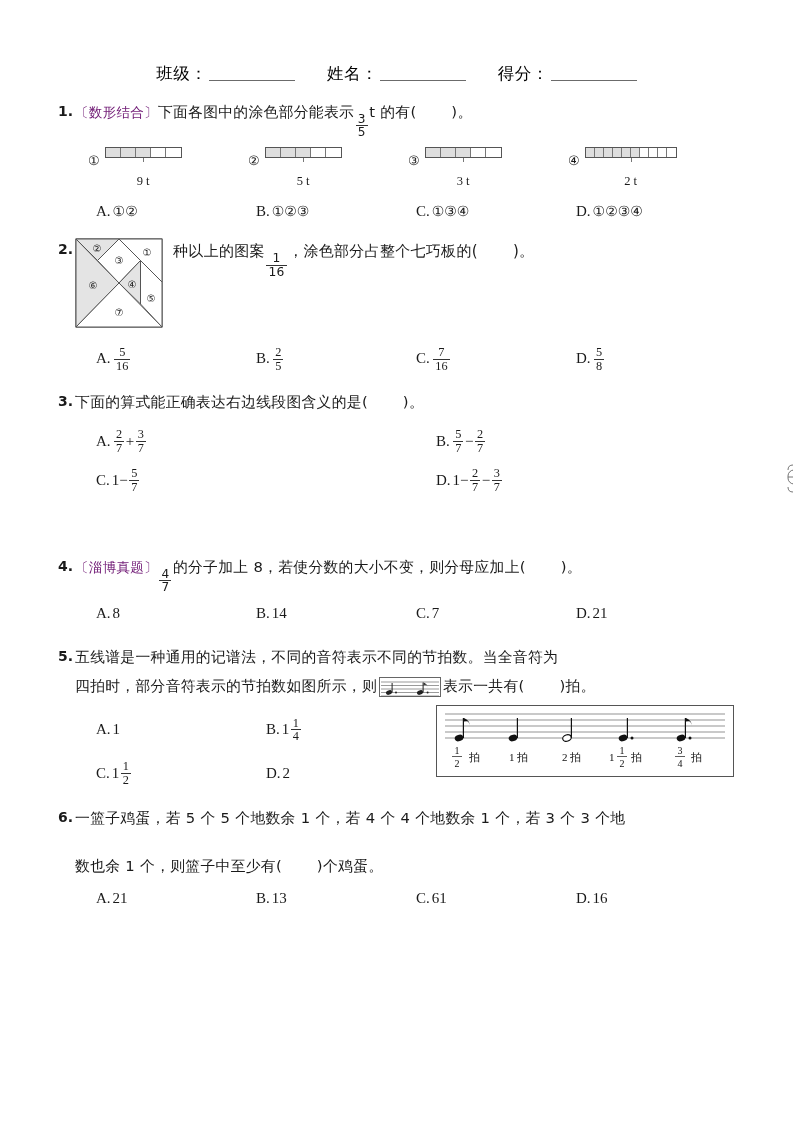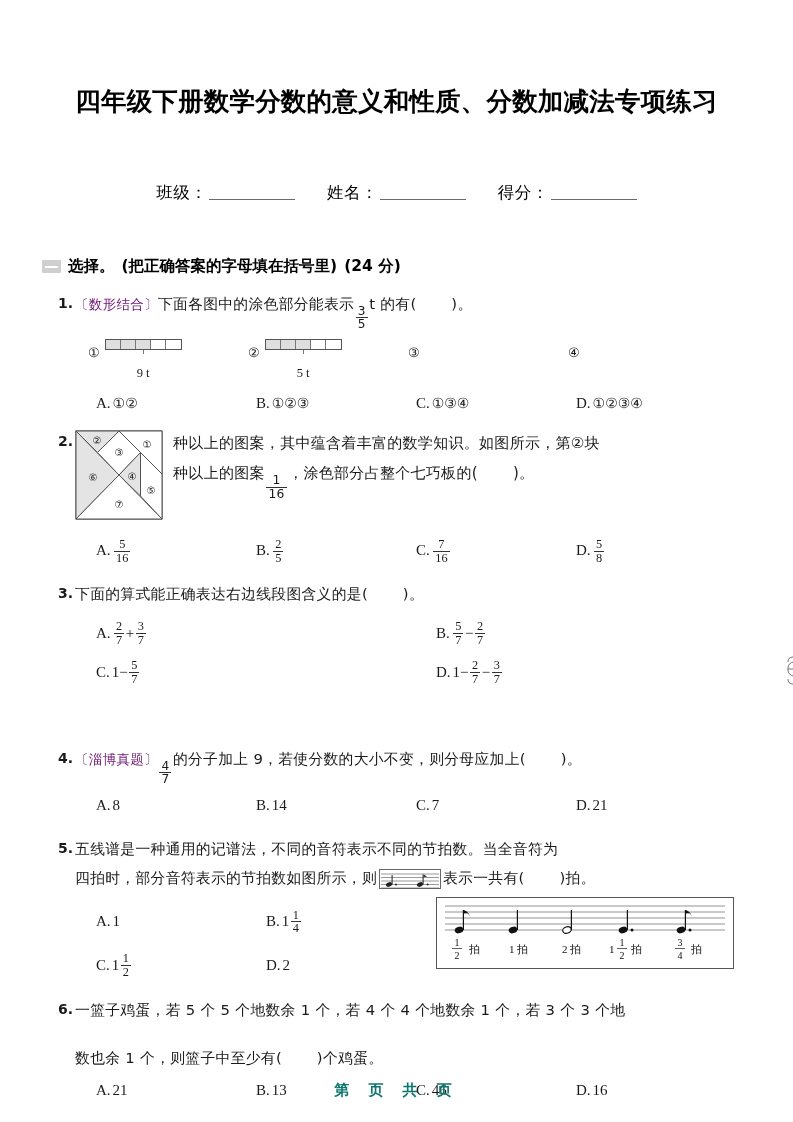--- a/index.html
+++ b/index.html
@@ -217,34 +217,27 @@
     font-size: 15px;
     letter-spacing: 7px;
     color: #0f766e;
   }
 </style>
 </head>
 <body>
 
 <div class="page">
 
-  <div class="title">四年级下册数学分数的意义和性质、分数加减法专项练习</div>
 
   <div class="info-line">
     <span class="info-item"><span>班级：</span><span class="blank-line"></span></span>
     <span class="info-item"><span>姓名：</span><span class="blank-line"></span></span>
     <span class="info-item"><span>得分：</span><span class="blank-line"></span></span>
   </div>
 
-  <div class="section-header">
-    <span class="sec-num-box"></span>
-    <span>选择。</span>
-      <span class="paren">(把正确答案的字母填在括号里)</span>
-      <span class="paren">(24 分)</span>
-  </div>
 
   <div class="q">
     <div class="q-body">
       <span class="q-num">1.</span>
       <span class="q-text cn"><span class="tag">〔数形结合〕</span><span>下面各图中的涂色部分能表示</span><span class="frac">
             <span class="num">3</span>
             <span class="den">5</span>
           </span><span>t 的有(</span><span class="blankparen">&nbsp;&nbsp;&nbsp;&nbsp;</span><span>)。</span></span>
     </div>
 
@@ -272,23 +265,50 @@
               <span class="cell shaded" style="width:15px"></span>
               <span class="cell" style="width:15px"></span>
               <span class="cell" style="width:15px"></span>
           </span>
           <span class="tick-mark"></span>
           <span class="brace-lbl">5 t</span>
         </span>
       </div>
       <div class="bar-unit">
         <span class="idx">③</span>
+        <span class="bar-wrap">
+          <span class="bar">
+            <span class="cell shaded" style="width:15px"></span>
+              <span class="cell shaded" style="width:15px"></span>
+              <span class="cell shaded" style="width:15px"></span>
+              <span class="cell" style="width:15px"></span>
+              <span class="cell" style="width:15px"></span>
+          </span>
+          <span class="tick-mark"></span>
+          <span class="brace-lbl">3 t</span>
+        </span>
       </div>
       <div class="bar-unit">
         <span class="idx">④</span>
+        <span class="bar-wrap">
+          <span class="bar">
+            <span class="cell shaded" style="width:9px"></span>
+              <span class="cell shaded" style="width:9px"></span>
+              <span class="cell shaded" style="width:9px"></span>
+              <span class="cell shaded" style="width:9px"></span>
+              <span class="cell shaded" style="width:9px"></span>
+              <span class="cell shaded" style="width:9px"></span>
+              <span class="cell" style="width:9px"></span>
+              <span class="cell" style="width:9px"></span>
+              <span class="cell" style="width:9px"></span>
+              <span class="cell" style="width:9px"></span>
+          </span>
+          <span class="tick-mark"></span>
+          <span class="brace-lbl">2 t</span>
+        </span>
       </div>
     </div>
 
     <div class="opts opts-4">
       <span class="opt">
           <span class="lbl">A.</span>
           <span class="circled">①②</span>
         </span>
       <span class="opt">
           <span class="lbl">B.</span>
@@ -330,21 +350,20 @@
             <text x="22" y="14">②</text>
             <text x="44" y="26">③</text>
             <text x="57" y="50">④</text>
             <text x="76" y="64">⑤</text>
             <text x="18" y="51">⑥</text>
             <text x="44" y="78">⑦</text>
           </g>
         </svg>
       </div>
       <div class="q2-text cn">
-        <div>种以上的图案，其中蕴含着丰富的数学知识。如图所示，第②块</div>
         <div><span>种以上的图案</span><span class="frac">
               <span class="num">1</span>
               <span class="den">16</span>
             </span><span>，涂色部分占整个七巧板的(</span><span class="blankparen">&nbsp;&nbsp;&nbsp;&nbsp;</span><span>)。</span></div>
       </div>
     </div>
 
     <div class="opts opts-4" style="margin-top:6px">
       <span class="opt">
           <span class="lbl">A.</span>
@@ -470,21 +489,21 @@
       </div>
     </div>
   </div>
 
   <div class="q" style="margin-top:22px">
     <div class="q-body">
       <span class="q-num">4.</span>
       <span class="q-text cn"><span class="tag">〔淄博真题〕</span><span class="frac">
             <span class="num">4</span>
             <span class="den">7</span>
-          </span><span>的分子加上 9，若使分数的大小不变，则分母应加上(</span><span class="blankparen">&nbsp;&nbsp;&nbsp;&nbsp;</span><span>)。</span></span>
+          </span><span>的分子加上 8，若使分数的大小不变，则分母应加上(</span><span class="blankparen">&nbsp;&nbsp;&nbsp;&nbsp;</span><span>)。</span></span>
     </div>
     <div class="opts opts-4" style="margin-top:6px">
       <span class="opt">
           <span class="lbl">A.</span>
           <span>8</span>
         </span>
       <span class="opt">
           <span class="lbl">B.</span>
           <span>14</span>
         </span>
@@ -636,21 +655,21 @@
       <span class="opt">
           <span class="lbl">A.</span>
           <span>21</span>
         </span>
       <span class="opt">
           <span class="lbl">B.</span>
           <span>13</span>
         </span>
       <span class="opt">
           <span class="lbl">C.</span>
-          <span>46</span>
+          <span>61</span>
         </span>
       <span class="opt">
           <span class="lbl">D.</span>
           <span>16</span>
         </span>
     </div>
   </div>
 
   <div class="footer">第 页 共 页</div>
 

